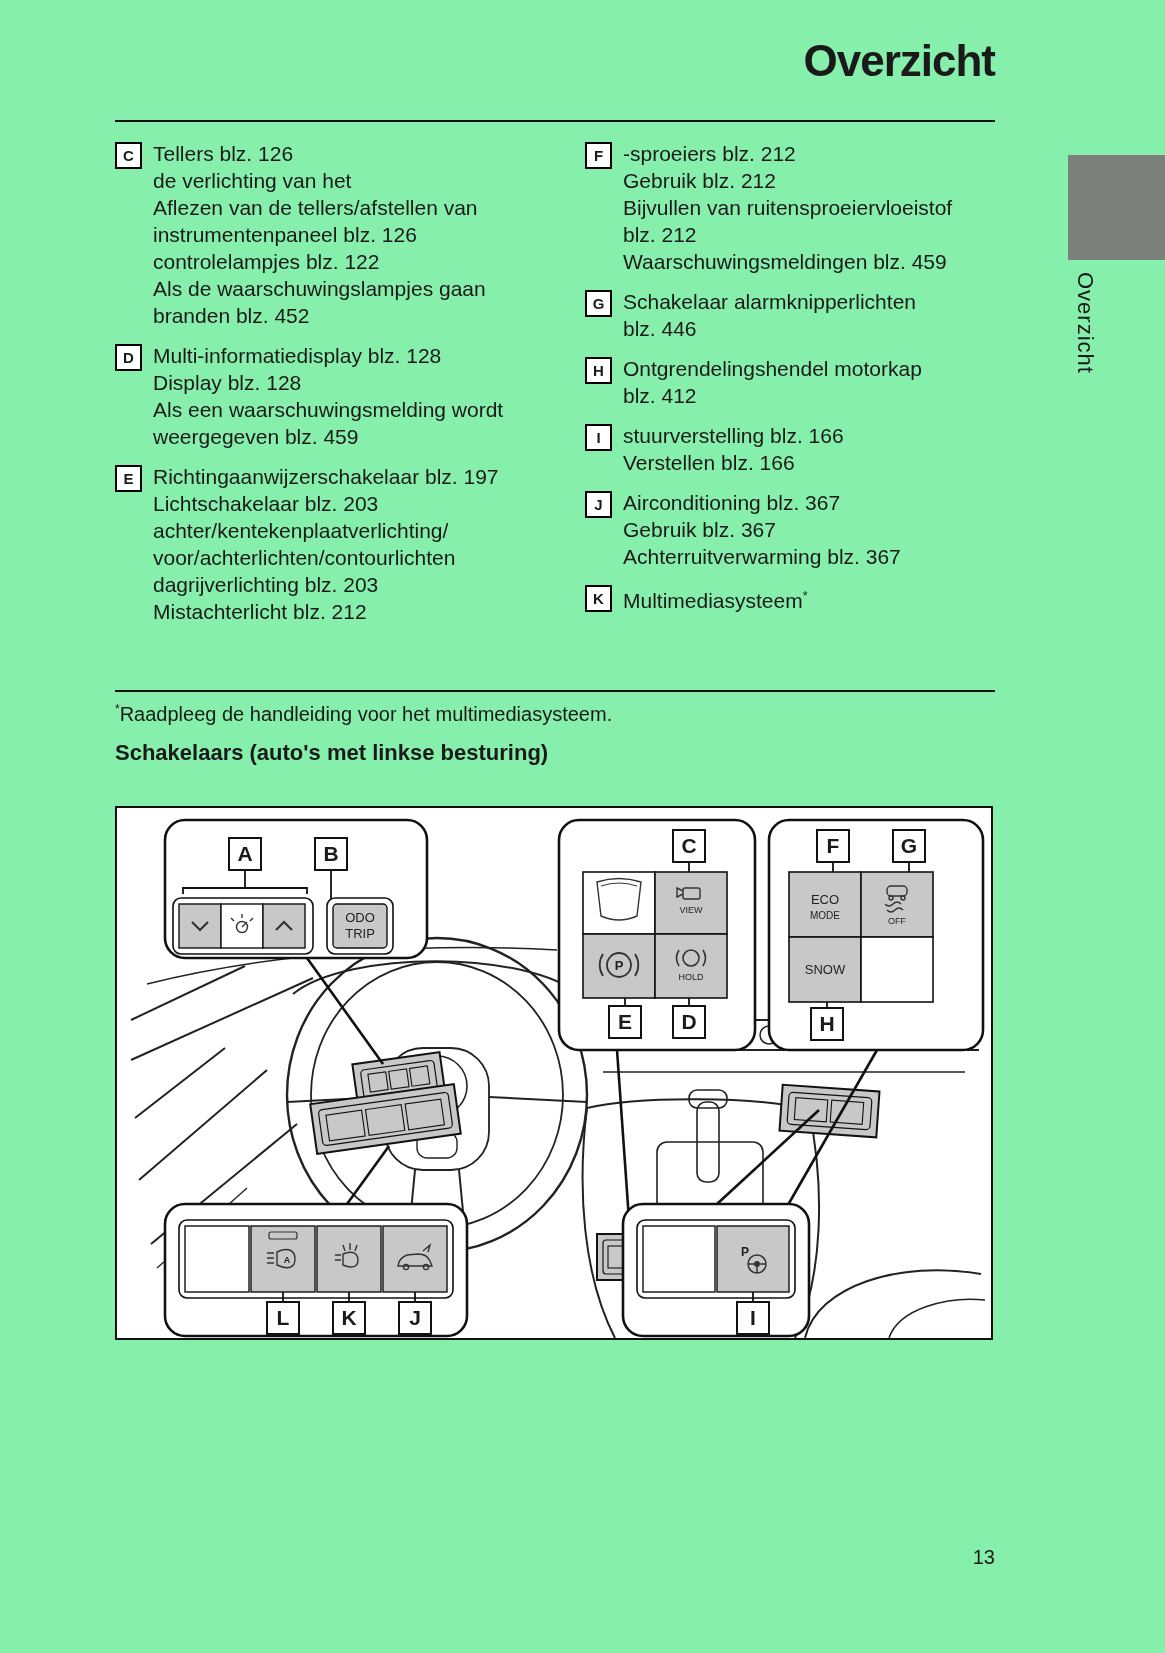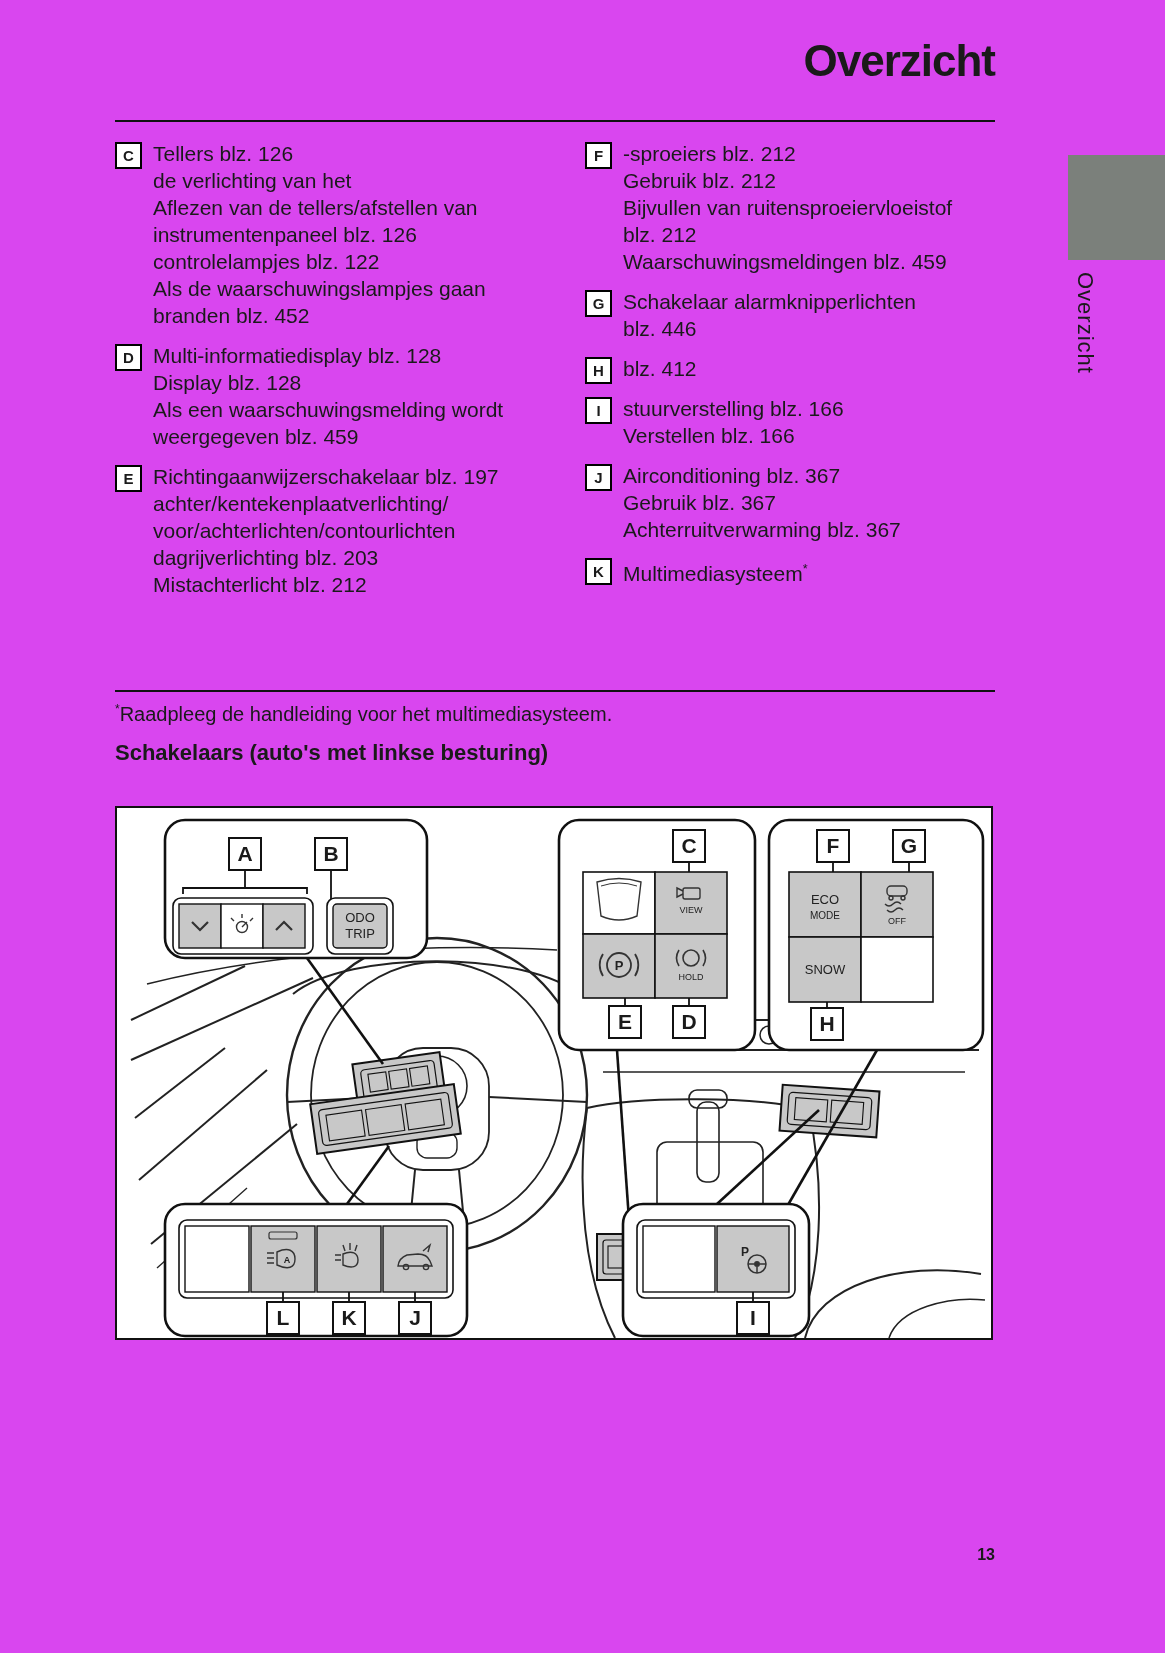--- a/index.html
+++ b/index.html
@@ -1,35 +1,35 @@
 <!DOCTYPE html>
 <html><head>
 <meta charset="utf-8">
 <style>
   html,body{margin:0;padding:0;background:#e8e8e8;}
-  .page{position:relative;width:1165px;height:1653px;background:#d946ef;margin:0 auto;
+  .page{position:relative;width:1165px;height:1653px;background:#86efac;margin:0 auto;
         font-family:"Liberation Sans",sans-serif;color:#1a1a1a;overflow:hidden;}
   .title{position:absolute;top:36px;right:170px;font-size:44px;font-weight:bold;letter-spacing:-1px;}
   .rule{position:absolute;left:115px;width:880px;background:#111;}
   .rule.r1{top:120px;height:2px;}
   .rule.r2{top:690px;height:2px;}
   .legend-col{position:absolute;top:140px;}
   #legend-left{left:115px;width:455px;}
   #legend-right{left:585px;width:415px;}
   .legend-item{position:relative;padding-left:38px;margin-bottom:13px;font-size:21px;line-height:27px;}
   .legend-letter{position:absolute;left:0;top:2px;width:23px;height:23px;border:2px solid #000;
                  font-weight:bold;font-size:15px;line-height:23px;text-align:center;background:#fff;}
   sup{font-size:60%;vertical-align:super;}
   .footnote{position:absolute;left:115px;top:702px;font-size:20px;}
   .heading{position:absolute;left:115px;top:740px;font-size:22px;font-weight:bold;text-align:right;}
   .diagram{position:absolute;left:115px;top:806px;width:874px;height:530px;border:2px solid #111;background:#fff;}
   .side-tab{position:absolute;left:1068px;top:155px;width:97px;height:105px;background:#7b807b;}
   .side-label{position:absolute;left:1072px;top:272px;height:140px;font-size:22px;
               writing-mode:vertical-rl;letter-spacing:1px;}
-  .page-num{position:absolute;right:170px;top:1546px;font-size:16px;font-weight:bold;}
+  .page-num{position:absolute;right:170px;top:1546px;font-size:20px;font-weight:normal;}
   svg text{font-family:"Liberation Sans",sans-serif;fill:#1a1a1a;}
   .lbl{font-size:21px;font-weight:bold;text-anchor:middle;}
   .btn-txt{text-anchor:middle;fill:#222;}
 </style>
 </head>
 <body>
 
 <div class="page">
 
   <div class="title">Overzicht</div>
@@ -49,20 +49,21 @@
       <div class="legend-item">
         <span class="legend-letter">D</span>
         <div class="legend-line">Multi-informatiedisplay blz. 128</div>
         <div class="legend-line">Display blz. 128</div>
         <div class="legend-line">Als een waarschuwingsmelding wordt</div>
         <div class="legend-line">weergegeven blz. 459</div>
       </div>
       <div class="legend-item">
         <span class="legend-letter">E</span>
         <div class="legend-line">Richtingaanwijzerschakelaar blz. 197</div>
+        <div class="legend-line">Lichtschakelaar blz. 203</div>
         <div class="legend-line">achter/kentekenplaatverlichting/</div>
         <div class="legend-line">voor/achterlichten/contourlichten</div>
         <div class="legend-line">dagrijverlichting blz. 203</div>
         <div class="legend-line">Mistachterlicht blz. 212</div>
       </div>
     </div>
   <div id="legend-right" class="legend-col">
       <div class="legend-item">
         <span class="legend-letter">F</span>
         <div class="legend-line">-sproeiers blz. 212</div>
@@ -71,20 +72,21 @@
         <div class="legend-line">blz. 212</div>
         <div class="legend-line">Waarschuwingsmeldingen blz. 459</div>
       </div>
       <div class="legend-item">
         <span class="legend-letter">G</span>
         <div class="legend-line">Schakelaar alarmknipperlichten</div>
         <div class="legend-line">blz. 446</div>
       </div>
       <div class="legend-item">
         <span class="legend-letter">H</span>
+        <div class="legend-line">Ontgrendelingshendel motorkap</div>
         <div class="legend-line">blz. 412</div>
       </div>
       <div class="legend-item">
         <span class="legend-letter">I</span>
         <div class="legend-line">stuurverstelling blz. 166</div>
         <div class="legend-line">Verstellen blz. 166</div>
       </div>
       <div class="legend-item">
         <span class="legend-letter">J</span>
         <div class="legend-line">Airconditioning blz. 367</div>

